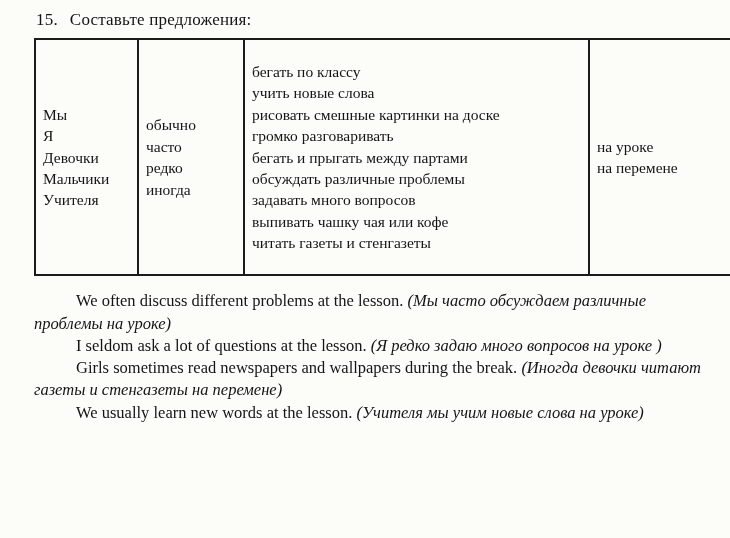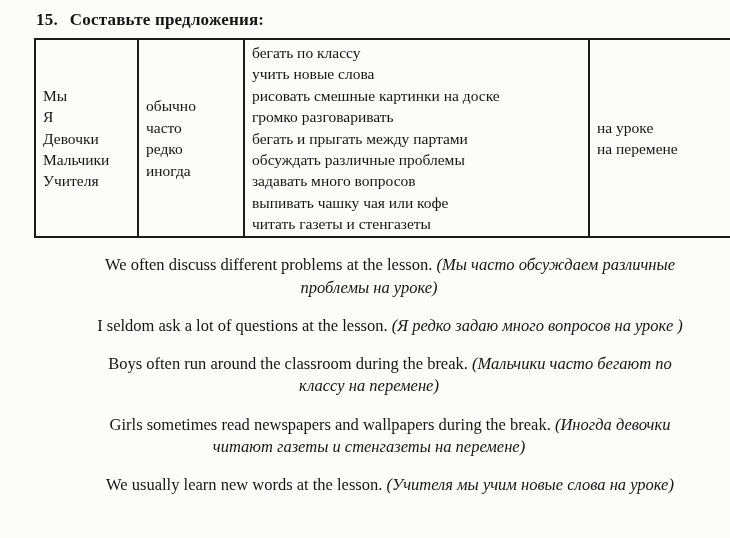--- a/index.html
+++ b/index.html
@@ -10,53 +10,52 @@
     background: #fcfcf9;
     color: #141414;
     font-family: "Liberation Serif", serif;
     overflow: hidden;
   }
   .page {
     padding: 8px 26px 0 34px;
   }
   .heading {
     font-size: 17px;
-    font-weight: bold;
+    font-weight: normal;
     margin: 2px 0 8px 2px;
     letter-spacing: 0.2px;
   }
   .heading .num { margin-right: 12px; }
 
   table.exercise {
     border-collapse: collapse;
     width: 667px;
     table-layout: fixed;
   }
   table.exercise td {
     border: 2px solid #1b1b1b;
     font-size: 15.5px;
     line-height: 1.38;
-    padding: 2px 7px;
+    padding: 21px 7px;
     vertical-align: middle;
   }
   td.col-subjects { width: 103px; }
   td.col-adverbs  { width: 106px; }
   td.col-actions  { width: 345px; vertical-align: top; }
   td.col-places   { width: 162px; }
   .cell-line { white-space: nowrap; }
 
   .sentences {
     margin-top: 14px;
     font-size: 16.5px;
     line-height: 1.35;
   }
   .sentence {
-    margin: 16px;
+    margin: 0;
     text-indent: 42px;
-    text-align: center;
   }
   .ru { font-style: italic; }
 </style>
 </head>
 <body>
 
 <div class="page">
 
   <div class="heading">
     <span class="num">15.</span><span>Составьте предложения:</span>
@@ -93,18 +92,17 @@
         <div class="cell-line">на уроке</div>
         <div class="cell-line">на перемене</div>
       </td>
     </tr>
   </tbody>
     </table>
 
   <div class="sentences">
     <p class="sentence"><span>We often discuss different problems at the lesson.</span> <span class="ru">(Мы часто обсуждаем различные проблемы на уроке)</span></p>
     <p class="sentence"><span>I seldom ask a lot of questions at the lesson.</span> <span class="ru">(Я редко задаю много вопросов на уроке )</span></p>
-    <p class="sentence"><span>Boys often run around the classroom during the break.</span> <span class="ru">(Мальчики часто бегают по классу на перемене)</span></p>
     <p class="sentence"><span>Girls sometimes read newspapers and wallpapers during the break.</span> <span class="ru">(Иногда девочки читают газеты и стенгазеты на перемене)</span></p>
     <p class="sentence"><span>We usually learn new words at the lesson.</span> <span class="ru">(Учителя мы учим новые слова на уроке)</span></p>
   </div>
 
 </div>
 
 </body></html>

